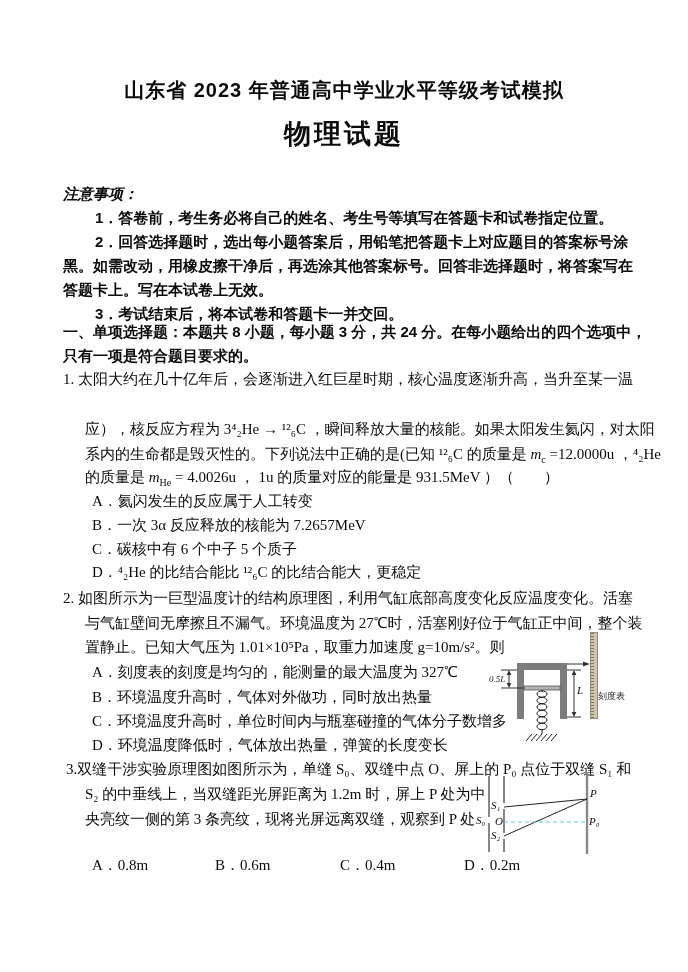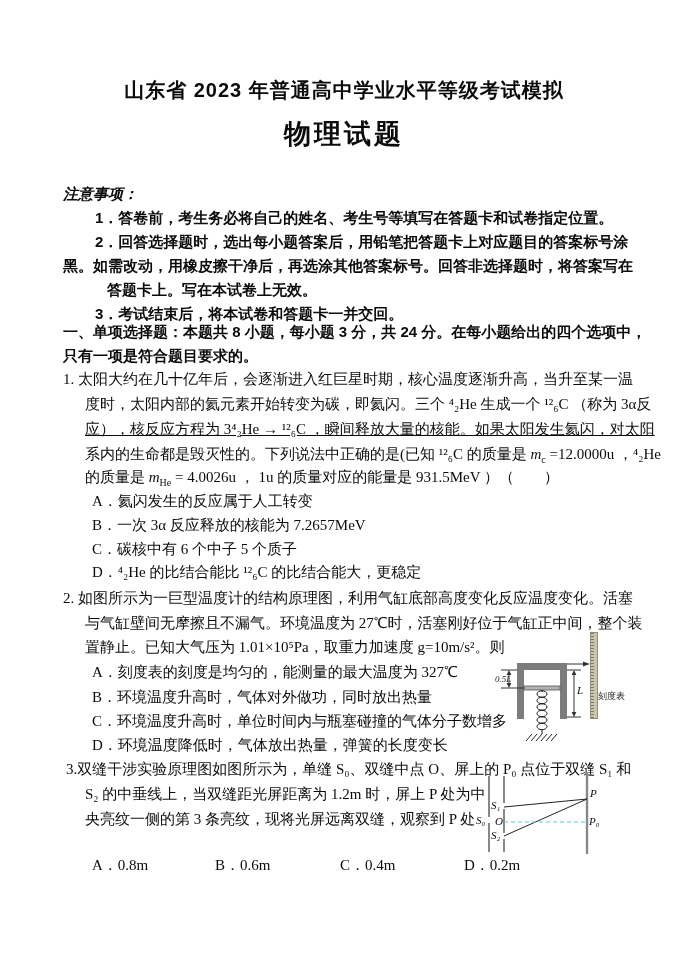--- a/index.html
+++ b/index.html
@@ -26,29 +26,28 @@
 
 <div class="page">
 
   <div class="ln hei title" style="top:80px;">山东省 2023 年普通高中学业水平等级考试模拟</div>
   <div class="ln hei subtitle" style="top:124px;">物理试题</div>
 
   <div class="ln hei" style="left:63px;top:184px;font-style:italic;">注意事项：</div>
   <div class="ln hei" style="left:95px;top:208px;">1．答卷前，考生务必将自己的姓名、考生号等填写在答题卡和试卷指定位置。</div>
   <div class="ln hei" style="left:95px;top:232px;">2．回答选择题时，选出每小题答案后，用铅笔把答题卡上对应题目的答案标号涂</div>
   <div class="ln hei" style="left:63px;top:256px;">黑。如需改动，用橡皮擦干净后，再选涂其他答案标号。回答非选择题时，将答案写在</div>
-  <div class="ln hei" style="left:63px;top:280px;margin-left:44px;">答题卡上。写在本试卷上无效。</div>
+  <div class="ln hei" style="left:63px;top:280px;">答题卡上。写在本试卷上无效。</div>
   <div class="ln hei" style="left:95px;top:304px;">3．考试结束后，将本试卷和答题卡一并交回。</div>
 
   <div class="ln hei" style="left:63px;top:322px;">一、单项选择题：本题共 8 小题，每小题 3 分，共 24 分。在每小题给出的四个选项中，</div>
   <div class="ln hei" style="left:63px;top:346px;">只有一项是符合题目要求的。</div>
 
   <div class="ln" style="left:63px;top:369px;">1. 太阳大约在几十亿年后，会逐渐进入红巨星时期，核心温度逐渐升高，当升至某一温</div>
-  <div class="ln" style="left:85px;top:394px;">度时，太阳内部的氦元素开始转变为碳，即氦闪。三个 ⁴₂He 生成一个 ¹²₆C （称为 3α反</div>
-  <div class="ln" style="left:85px;top:419px;text-decoration:underline;">应），核反应方程为 3⁴₂He → ¹²₆C ，瞬间释放大量的核能。如果太阳发生氦闪，对太阳</div>
+  <div class="ln" style="left:85px;top:419px;">应），核反应方程为 3⁴₂He → ¹²₆C ，瞬间释放大量的核能。如果太阳发生氦闪，对太阳</div>
   <div class="ln" style="left:85px;top:444px;"><span>系内的生命都是毁灭性的。下列说法中正确的是(已知 ¹²₆C 的质量是 </span><i>m</i><sub class="vsub">c</sub><span> =12.0000u ，⁴₂He</span></div>
   <div class="ln" style="left:85px;top:467px;"><span>的质量是 </span><i>m</i><sub class="vsub">He</sub><span> = 4.0026u ， 1u 的质量对应的能量是 931.5MeV ）（　　）</span></div>
   <div class="ln" style="left:92px;top:491px;">A．氦闪发生的反应属于人工转变</div>
   <div class="ln" style="left:92px;top:515px;">B．一次 3α 反应释放的核能为 7.2657MeV</div>
   <div class="ln" style="left:92px;top:539px;">C．碳核中有 6 个中子 5 个质子</div>
   <div class="ln" style="left:92px;top:562px;">D．⁴₂He 的比结合能比 ¹²₆C 的比结合能大，更稳定</div>
 
   <div class="ln" style="left:63px;top:588px;">2. 如图所示为一巨型温度计的结构原理图，利用气缸底部高度变化反应温度变化。活塞</div>
   <div class="ln" style="left:85px;top:613px;">与气缸壁间无摩擦且不漏气。环境温度为 27℃时，活塞刚好位于气缸正中间，整个装</div>
   <div class="ln" style="left:85px;top:637px;">置静止。已知大气压为 1.01×10⁵Pa，取重力加速度 g=10m/s²。则</div>
@@ -103,21 +102,21 @@
       </g>
       <polygon points="88,48 85.6,53 90.4,53" fill="#333"></polygon>
       <polygon points="88,95 85.6,90 90.4,90" fill="#333"></polygon>
 
       <g>
         <line x1="81" y1="42" x2="101" y2="42" stroke="#333" stroke-width="1"></line>
         <polygon points="104,42 97,39.4 97,44.6" fill="#333"></polygon>
       </g>
     </svg>
     <div class="ruler"></div>
-    <span class="slabel" style="left:489px;top:674px;font-style:italic;margin-left:6px;">0.5L</span>
+    <span class="slabel" style="left:489px;top:674px;font-style:italic;">0.5L</span>
     <span class="dlabel" style="left:577px;top:684px;">L</span>
     <span class="slabel" style="left:598px;top:691px;">刻度表</span>
   </div>
 
   <div class="ln" style="left:66px;top:759px;">3.双缝干涉实验原理图如图所示为，单缝 S₀、双缝中点 O、屏上的 P₀ 点位于双缝 S₁ 和</div>
   <div class="ln" style="left:85px;top:784px;">S₂ 的中垂线上，当双缝距光屏距离为 1.2m 时，屏上 P 处为中</div>
   <div class="ln" style="left:85px;top:809px;">央亮纹一侧的第 3 条亮纹，现将光屏远离双缝，观察到 P 处</div>
   <div class="ln" style="left:92px;top:855px;">A．0.8m</div>
   <div class="ln" style="left:215px;top:855px;">B．0.6m</div>
   <div class="ln" style="left:340px;top:855px;text-align:right;">C．0.4m</div>

